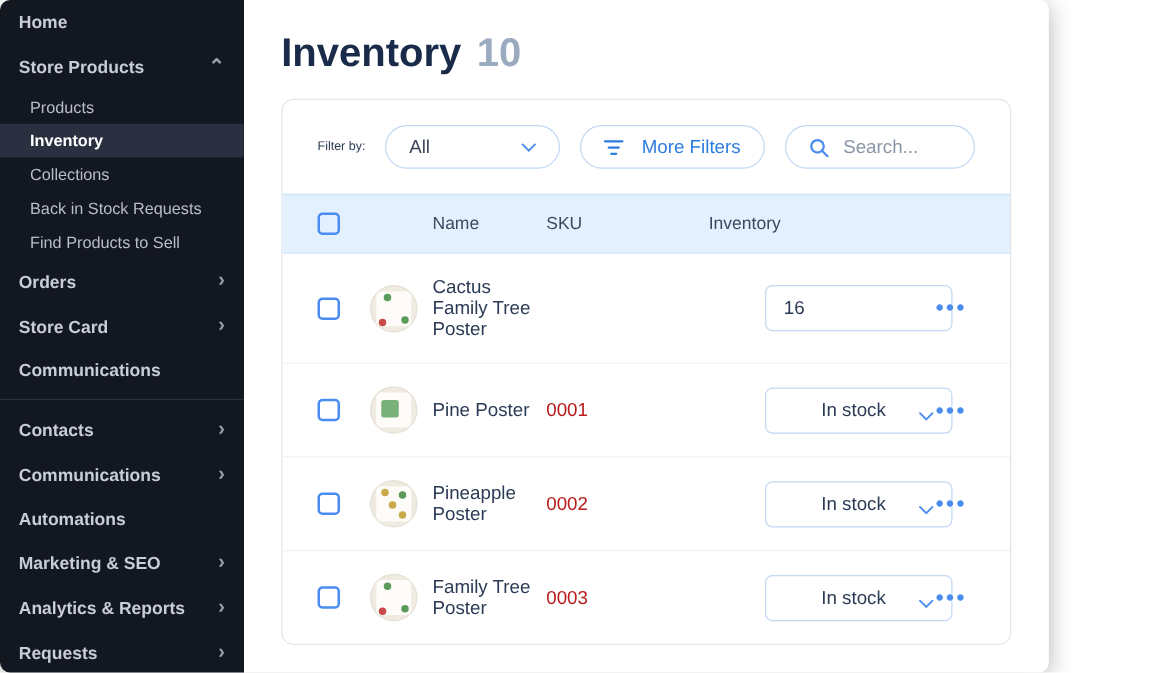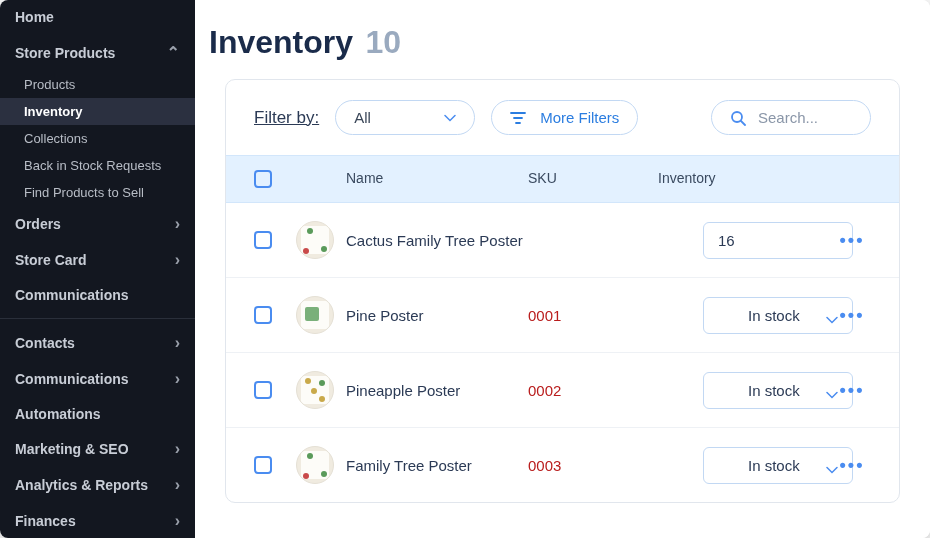--- a/index.html
+++ b/index.html
@@ -1,38 +1,38 @@
 <!DOCTYPE html>
 <html><head>
   <meta charset="utf-8">
   <style>
     * { margin: 0; padding: 0; box-sizing: border-box; }
     body { font-family: -apple-system, BlinkMacSystemFont, "Segoe UI", Helvetica, Arial, sans-serif; background: #fff; }
-    .app { display: flex; width: 930px; height: 538px; box-shadow: 0 4px 20px rgba(0,0,0,0.3); border-radius: 8px; overflow: hidden; position: relative; }
+    .app { display: flex; width: 839px; height: 538px; box-shadow: 0 4px 20px rgba(0,0,0,0.3); border-radius: 8px; overflow: hidden; position: relative; }
     
     
     .sidebar { width: 195px; background: #131720; color: #c8cdd6; flex-shrink: 0; overflow-y: auto; }
     .nav-item { padding: 9px 15px; font-size: 14px; cursor: pointer; display: flex; align-items: center; justify-content: space-between; font-weight: 600; }
     .nav-sub { padding: 6px 15px 6px 24px; font-size: 13px; cursor: pointer; font-weight: 400; color: #b8bdc6; }
     .nav-sub.active { background: #2b3040; color: #fff; font-weight: 600; }
     .nav-sep { border-top: 1px solid #2a2f3a; margin: 6px 0; }
     .chev { font-size: 16px; color: #9aa0ab; }
     
     
     .main { flex: 1; background: #fff; overflow-y: auto; padding: 0; }
-    .page-header { padding: 24px 30px 18px 14px; }
+    .page-header { padding: 24px 30px 18px 30px; }
     .page-title { font-size: 32px; font-weight: 700; color: #1a2b4a; display: inline; }
     .page-count { font-size: 32px; font-weight: 700; color: #9aaabf; margin-left: 8px; }
     
     
     .panel { margin: 0 30px; background: #fff; border: 1px solid #e1e6ed; border-radius: 10px; overflow: hidden; }
     
     
     .filter-bar { display: flex; align-items: center; padding: 20px 28px; gap: 16px; }
-    .filter-label { font-size: 17px; color: #2b3a55; text-decoration: underline; }
+    .filter-label { font-size: 10px; color: #2b3a55; }
     .pill { border: 1px solid #c2d8f3; border-radius: 22px; padding: 8px 18px; font-size: 15px; display: flex; align-items: center; gap: 14px; cursor: pointer; color: #2b6fd6; }
     .pill-select { color: #3a4658; min-width: 140px; justify-content: space-between; }
     .pill-filters { color: #2b7de0; font-weight: 500; }
     .pill-search { color: #8a96a8; flex: 1; max-width: 160px; margin-left: auto; gap: 12px; }
     .pill-search input { border: none; outline: none; font-size: 15px; color: #3a4658; width: 100%; background: transparent; }
     .pill-search input::placeholder { color: #8a96a8; }
     
     
     .thead { display: flex; align-items: flex-start; padding: 14px 28px; background: #e3f1ff; border-top: 1px solid #d2e6fb; border-bottom: 1px solid #d2e6fb; font-size: 14px; color: #3a4a60; }
     .col-check { width: 42px; }
@@ -105,21 +105,21 @@
       </div>
     <div class="nav-item">
         <span>Marketing &amp; SEO</span>
         <span class="chev">›</span>
       </div>
     <div class="nav-item">
         <span>Analytics &amp; Reports</span>
         <span class="chev">›</span>
       </div>
     <div class="nav-item">
-        <span>Finances</span>
+        <span>Requests</span>
         <span class="chev">›</span>
       </div>
   </div>
 
   <div class="main">
     <div class="page-header">
       <span class="page-title">Inventory</span>
       <span class="page-count">10</span>
     </div>
 

